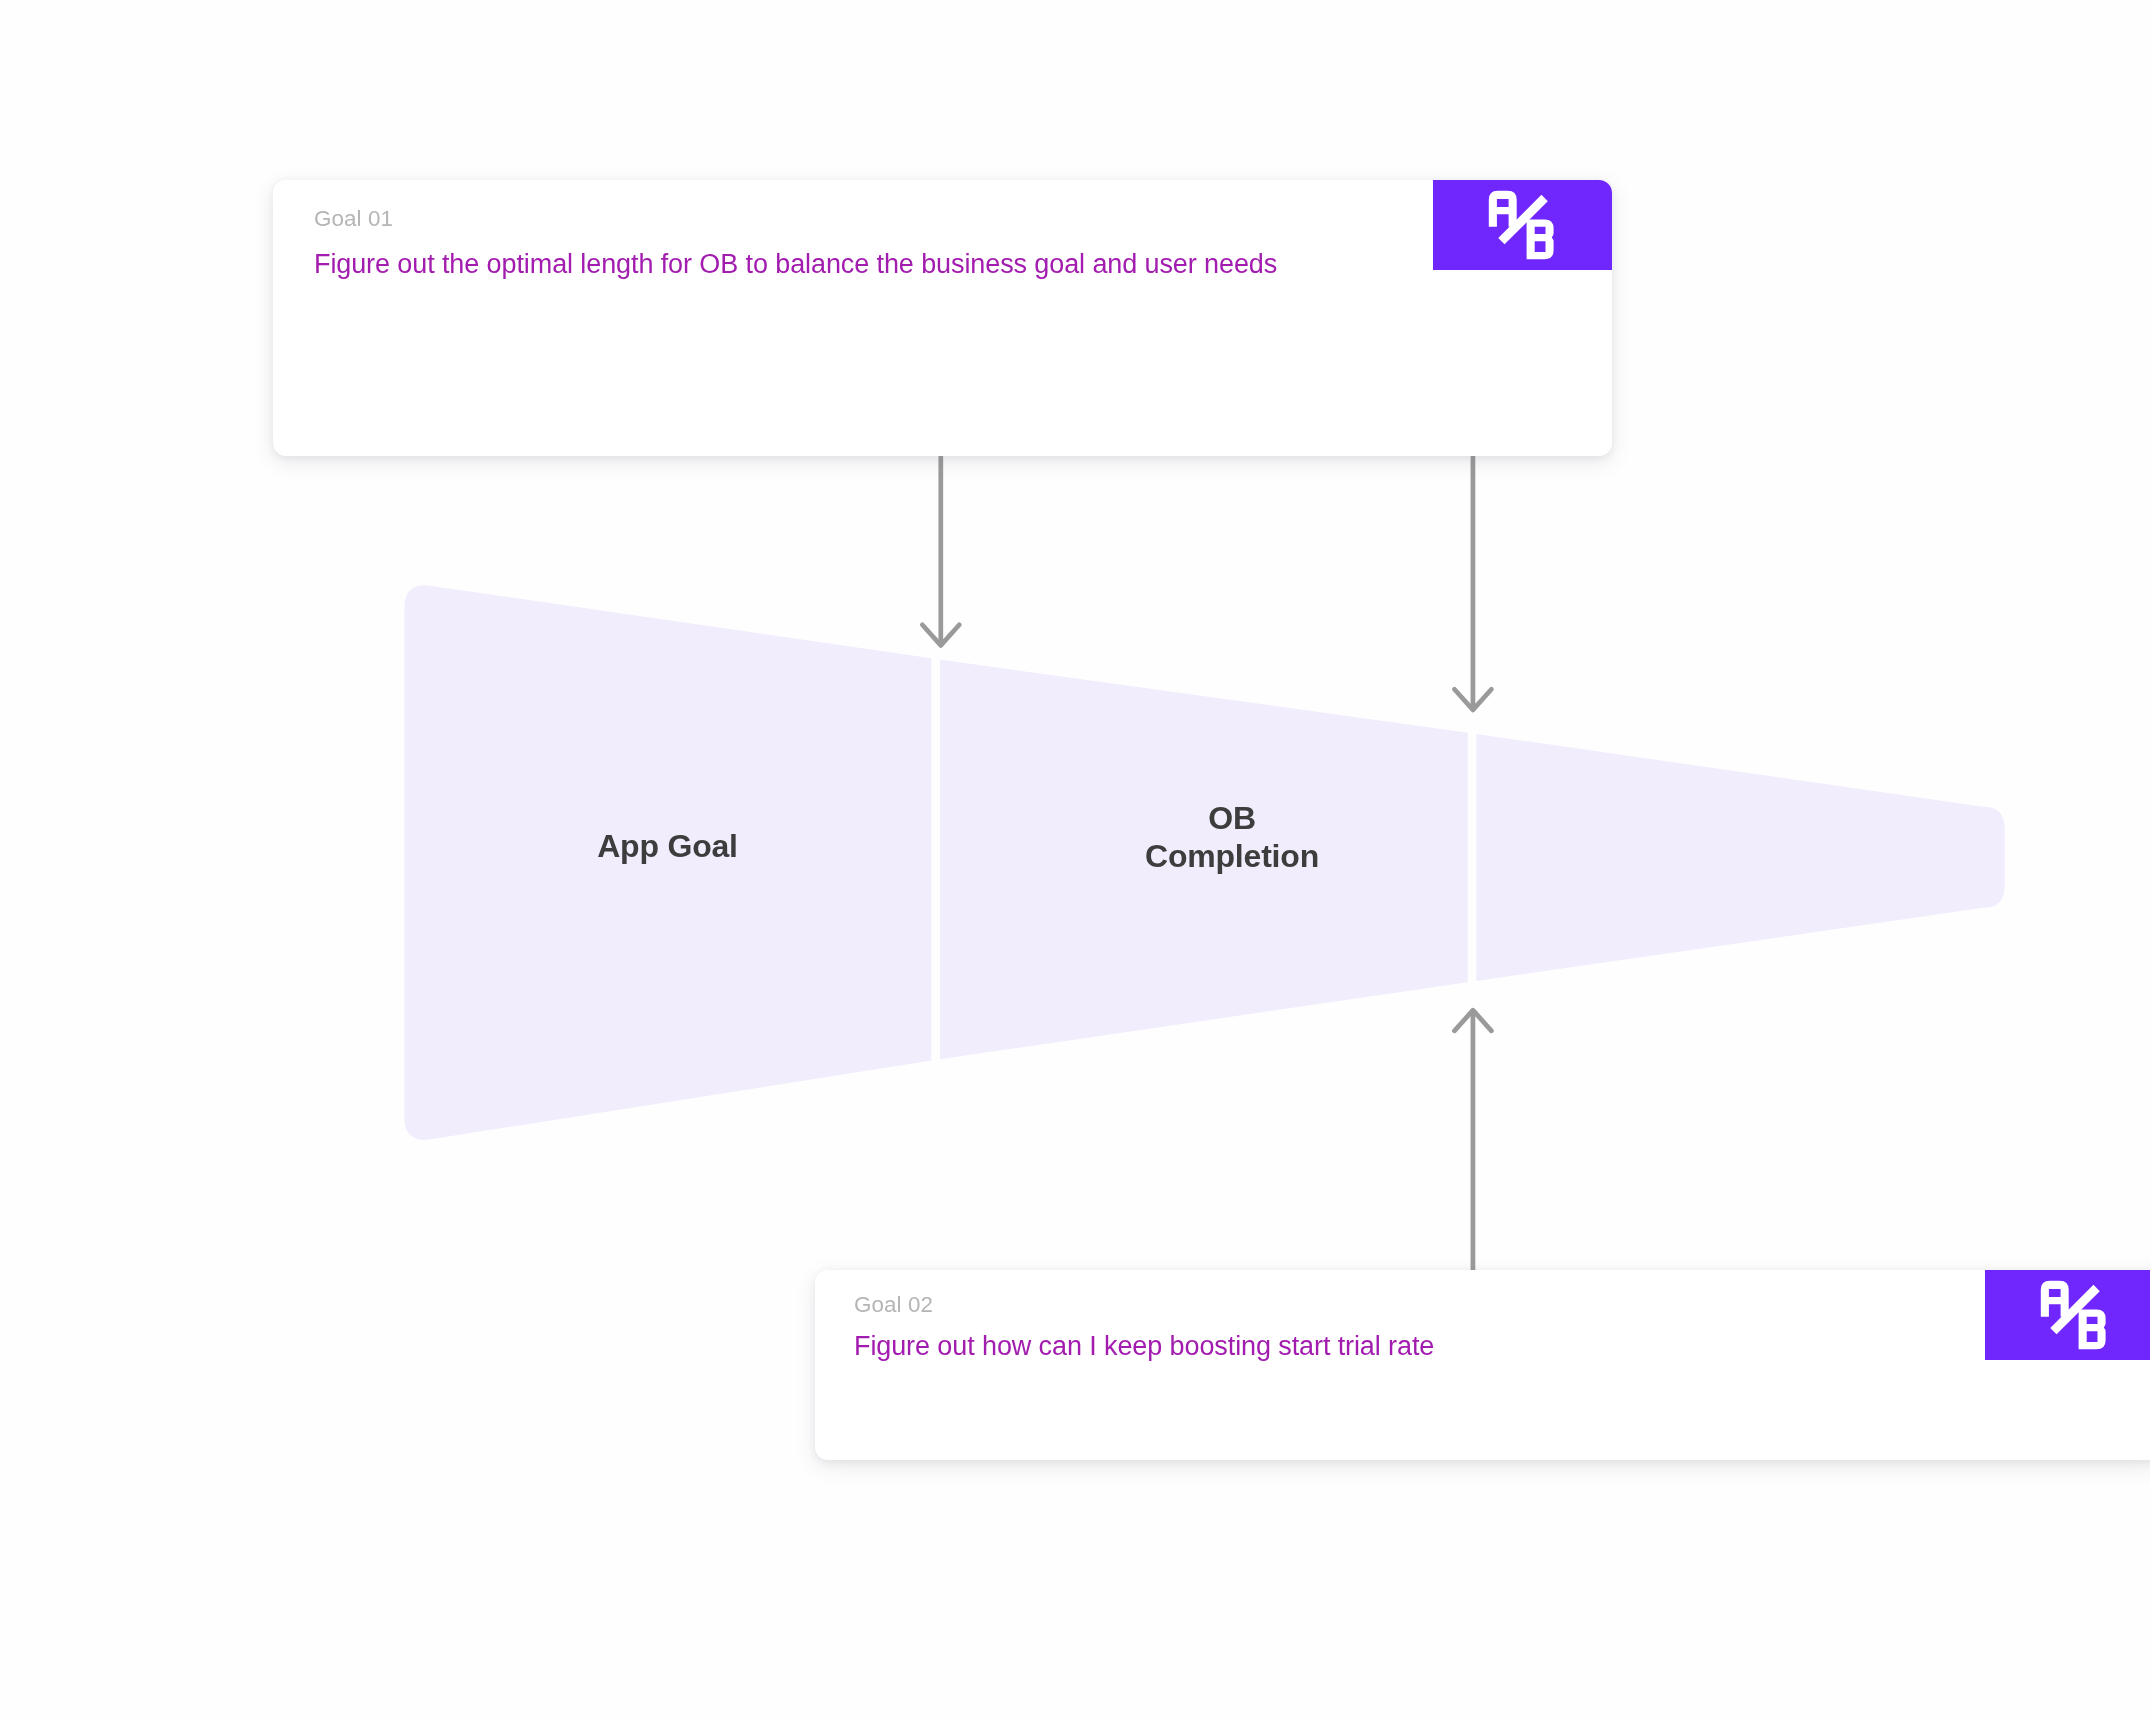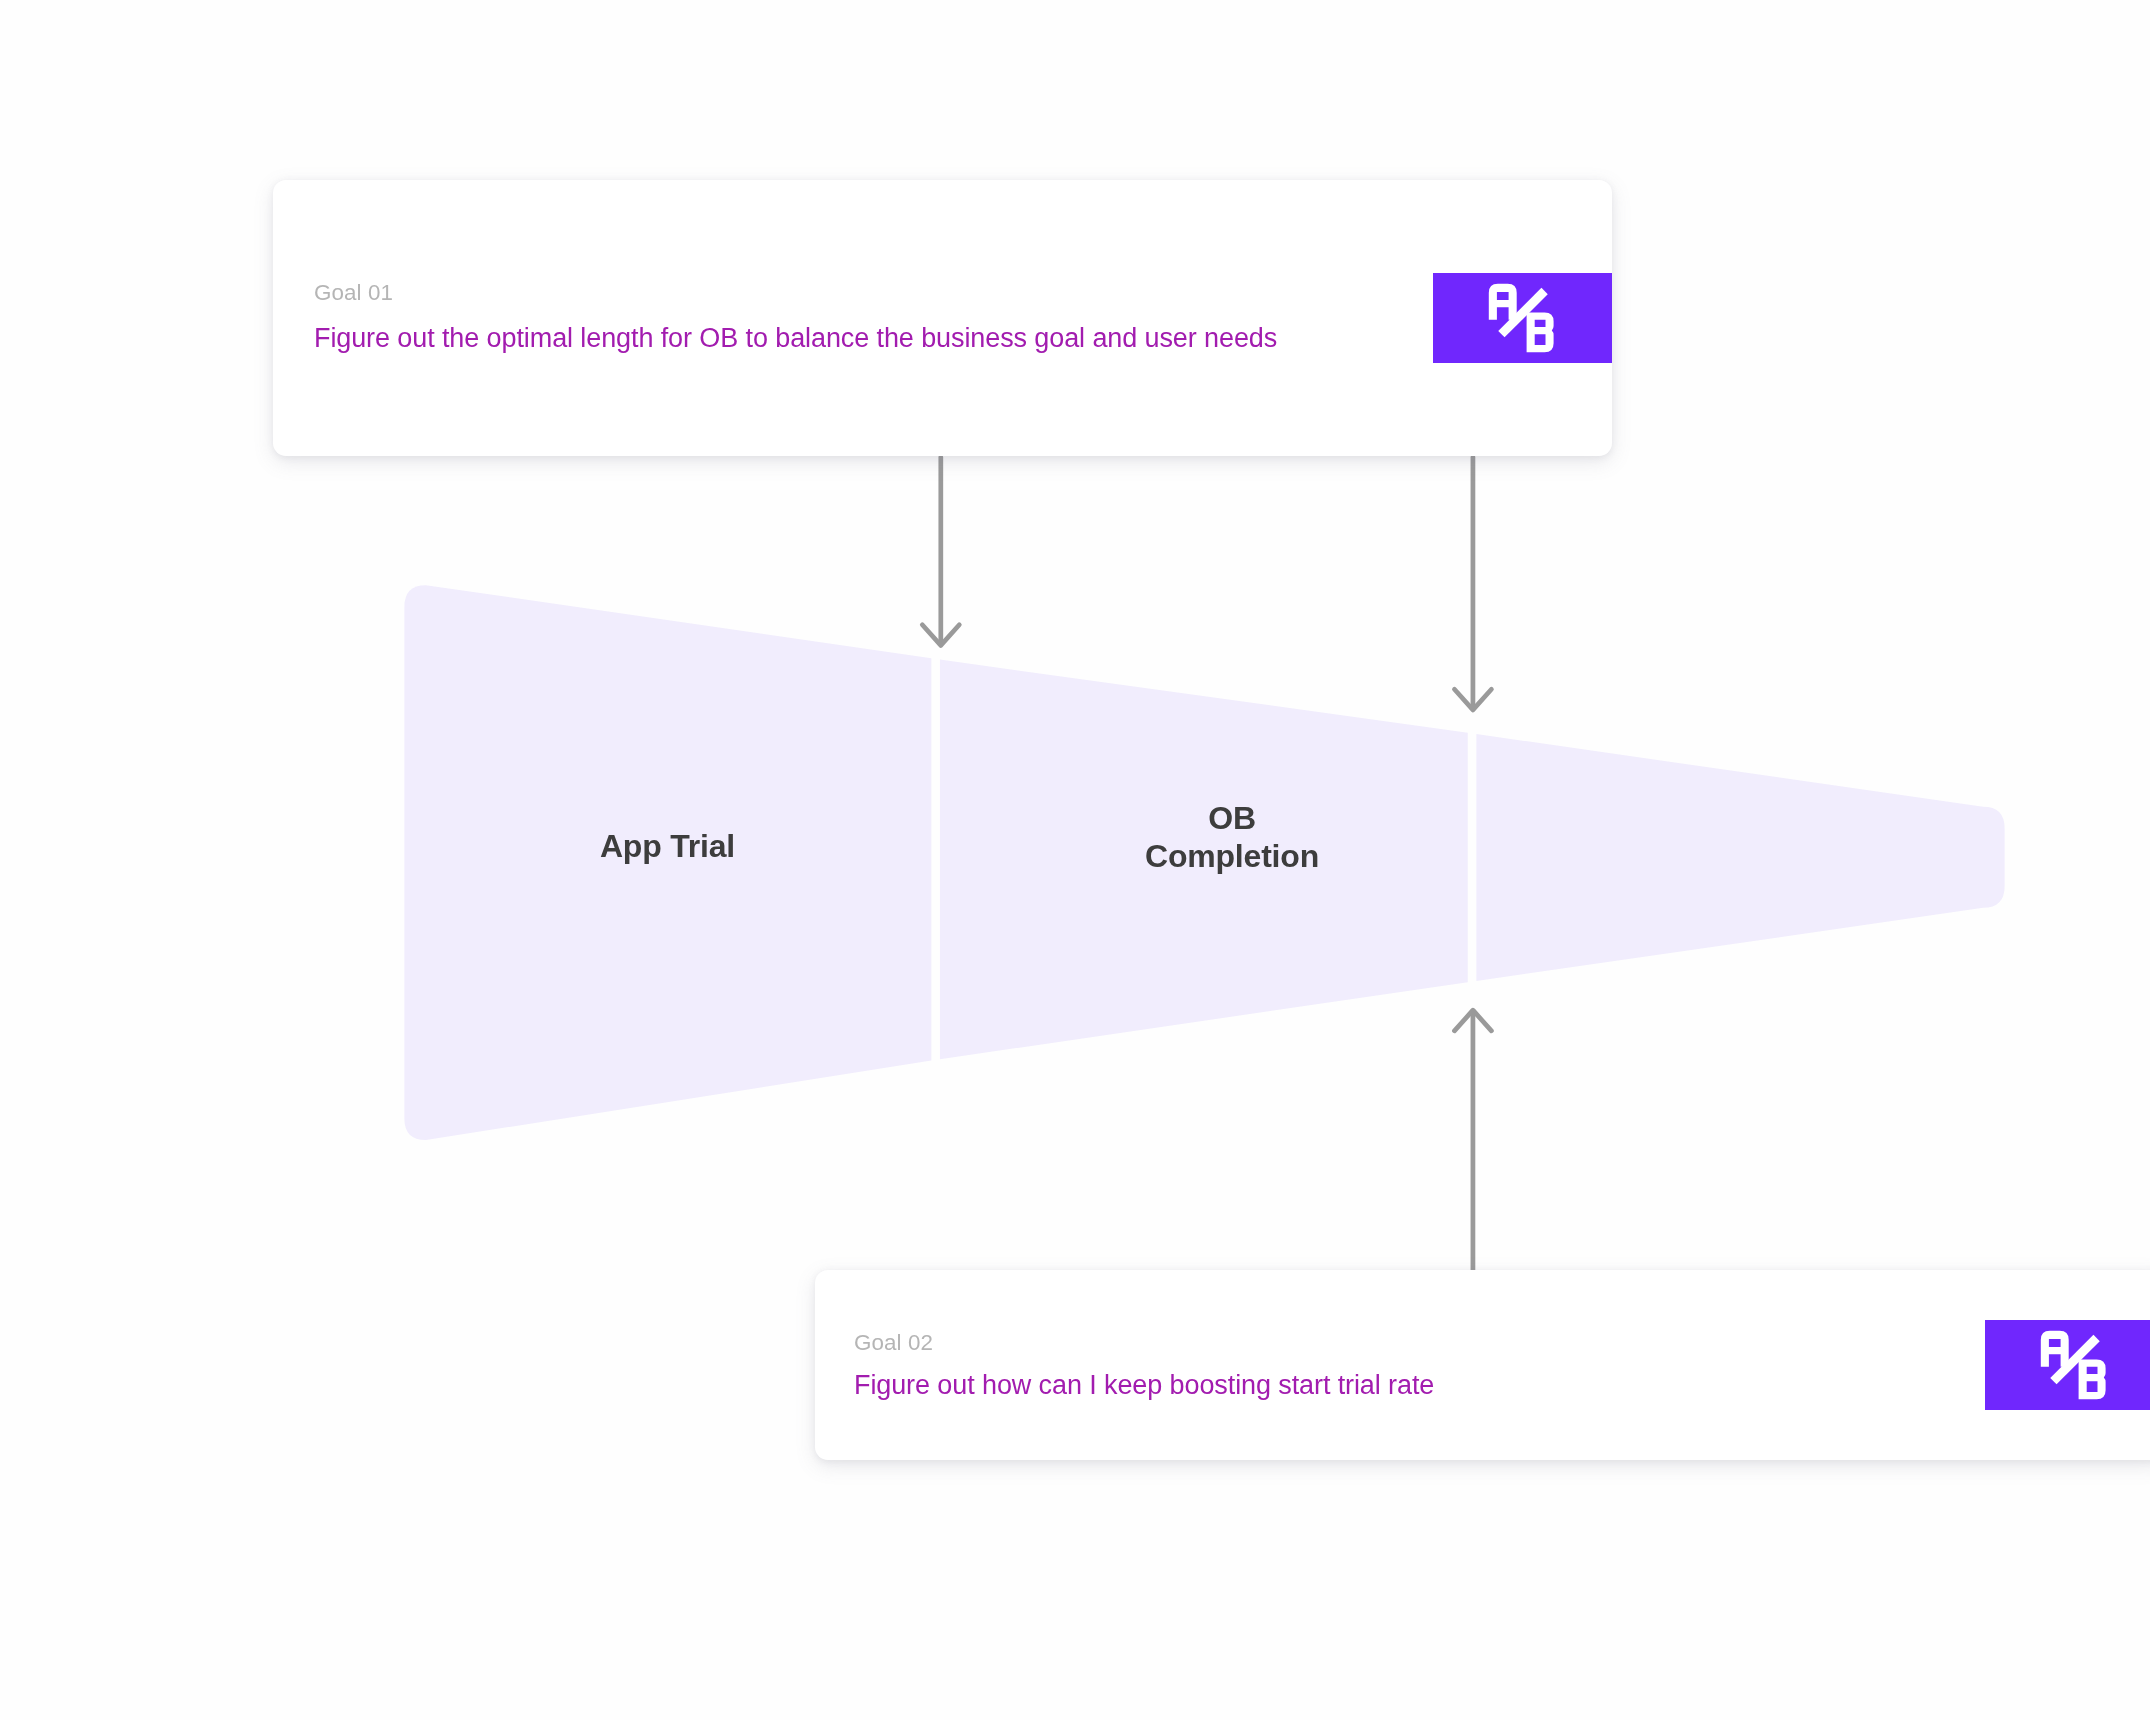--- a/index.html
+++ b/index.html
@@ -18,21 +18,21 @@
     width: 2409px;
     height: 1721px;
     background: #fefefe;
     overflow: hidden;
   }
 
   
   .goal-card {
     position: absolute;
     display: flex;
-    align-items: center;
+    align-items: flex-start;
     border-radius: 13px;
     box-shadow: 0 6px 20px rgba(120,120,135,0.16),
                 0 1.7px 6px rgba(120,120,135,0.10);
     background: #ffffff;
     overflow: hidden;
   }
   .goal-card-body {
     flex: 1 1 auto;
     background: #ffffff;
     padding: 28px 30px 26px 41px;
@@ -144,21 +144,21 @@
 
     <path d="M 3432 1706
              L 4610 1875
              Q 4660 1875 4660 1925
              L 4660 2060
              Q 4660 2110 4610 2110
              L 3432 2280
              Z" fill="#F1EDFD"></path>
   </svg>
 
-  <div class="funnel-label" id="funnel-label-0">App Trial</div>
+  <div class="funnel-label" id="funnel-label-0">App Goal</div>
   <div class="funnel-label" id="funnel-label-1">
     <span>OB<br>Completion</span>
   </div>
 
   <svg id="connectors" viewBox="0 0 5600 4000" xmlns="http://www.w3.org/2000/svg">
     <g stroke="#9a9a9a" stroke-width="11" fill="none" stroke-linecap="round" stroke-linejoin="round">
 
       <g>
         <line x1="2187" y1="1062" x2="2187" y2="1498"></line>
         <polyline points="2144,1452 2187,1500 2230,1452"></polyline>

